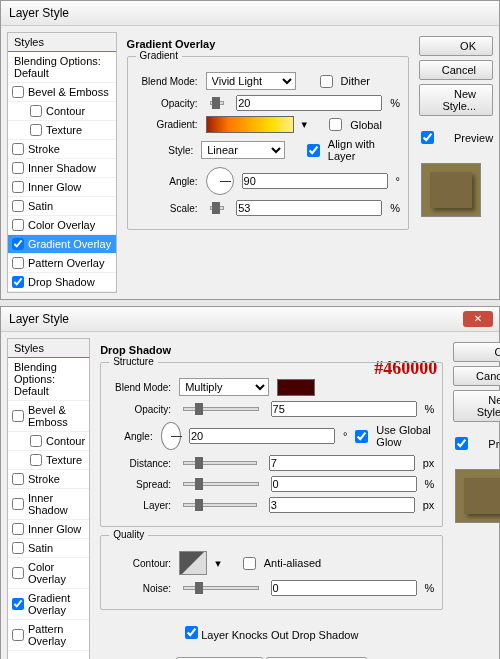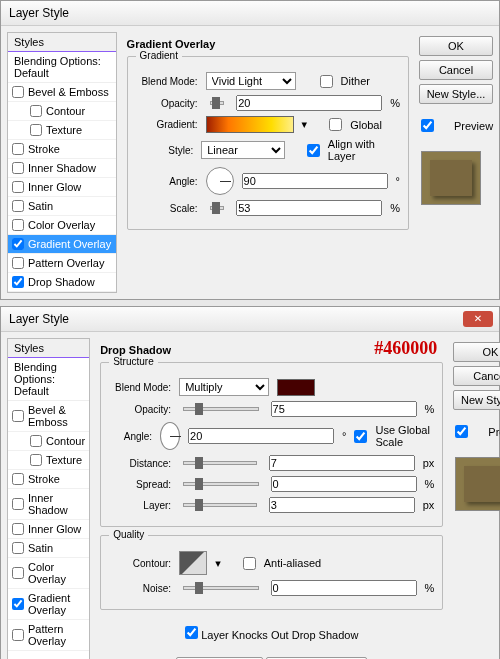--- a/index.html
+++ b/index.html
@@ -24,21 +24,21 @@
 select{border:1px solid #999;background:#fff;padding:1px;width:90px;height:18px}
 .slider{flex:1;height:4px;background:#ddd;border:1px solid #999;position:relative;max-width:80px;margin:0 4px}
 .slider::after{content:"";position:absolute;width:8px;height:12px;background:#666;top:-5px;left:15%}
 .grad-sw{width:88px;height:17px;background:linear-gradient(90deg,#a02000,#ff7700,#ffaa00,#ffdd00,#ffee88);border:1px solid #666}
 .color-sw{width:38px;height:17px;background:#460000;border:1px solid #666}
 .contour-sw{width:28px;height:24px;background:linear-gradient(135deg,#555 48%,#ddd 52%);border:1px solid #888}
 .angle{width:28px;height:28px;border:1px solid #888;border-radius:50%;background:#fff;position:relative}
 .angle::after{content:"";position:absolute;width:11px;height:1px;background:#333;top:50%;left:50%;transform-origin:left}
 .btn{border:1px solid #999;background:linear-gradient(#fdfdfd,#e0e0e0);padding:3px 10px;border-radius:2px;font-size:11px}
 .right{width:74px;display:flex;flex-direction:column;gap:4px;padding-top:4px}
-.right .btn{width:100%;text-align:center;padding:3px 2px}
+.right .btn{width:100%;text-align:right;padding:3px 16px}
 .prev-ck{display:flex;align-items:center;gap:20px;margin:11px 2px}
 .swatch{width:60px;height:54px;background:#8a7a4a;border:1px solid #888;margin:4px 2px;position:relative}
 .swatch::after{content:"";position:absolute;inset:8px;background:#7a6840;box-shadow:3px 3px 4px rgba(0,0,0,.4)}
 .annot{position:absolute;color:#c00;font-family:Georgia,serif;font-weight:bold;font-size:18px}
 .wm{position:absolute;color:#b8b8b8;font-size:10px;font-family:Arial;letter-spacing:0.5px}
 </style>
 </head>
 <body>
 
 <div class="wm" style="top:1px;right:6px">思缘设计论坛  WWW.MISSYUAN.COM</div>
@@ -200,41 +200,41 @@
             <span>Gradient Overlay</span>
           </div>
           <div class="srow">
             <input type="checkbox" style="">
             <span>Pattern Overlay</span>
           </div>
         </div>
   </div>
   <div class="mid" style="position:relative">
    <div class="mtitle">Drop Shadow</div>
-   <div class="annot" style="top:0;right:10px">#460000</div>
+   <div class="annot" style="top:20px;right:10px">#460000</div>
    <div class="grp">
     <span class="grp-t">Structure</span>
     <div class="frow">
             <span class="lbl">Blend Mode:</span>
             <select><option>Multiply</option></select>
             <div class="color-sw"></div>
           </div>
     <div class="frow">
             <span class="lbl">Opacity:</span>
             <div class="slider"></div>
             <input class="num" value="75" style="">
             <span>%</span>
           </div>
     <div class="frow">
             <span class="lbl">Angle:</span>
             <div class="angle"></div>
             <input class="num" value="20" style="">
             <span>°</span>
             <input type="checkbox" checked="" style="">
-            <span>Use Global Scale</span>
+            <span>Use Global Glow</span>
           </div>
     <div class="frow">
             <span class="lbl">Distance:</span>
             <div class="slider"></div>
             <input class="num" value="7" style="">
             <span>px</span>
           </div>
     <div class="frow">
             <span class="lbl">Spread:</span>
             <div class="slider"></div>

